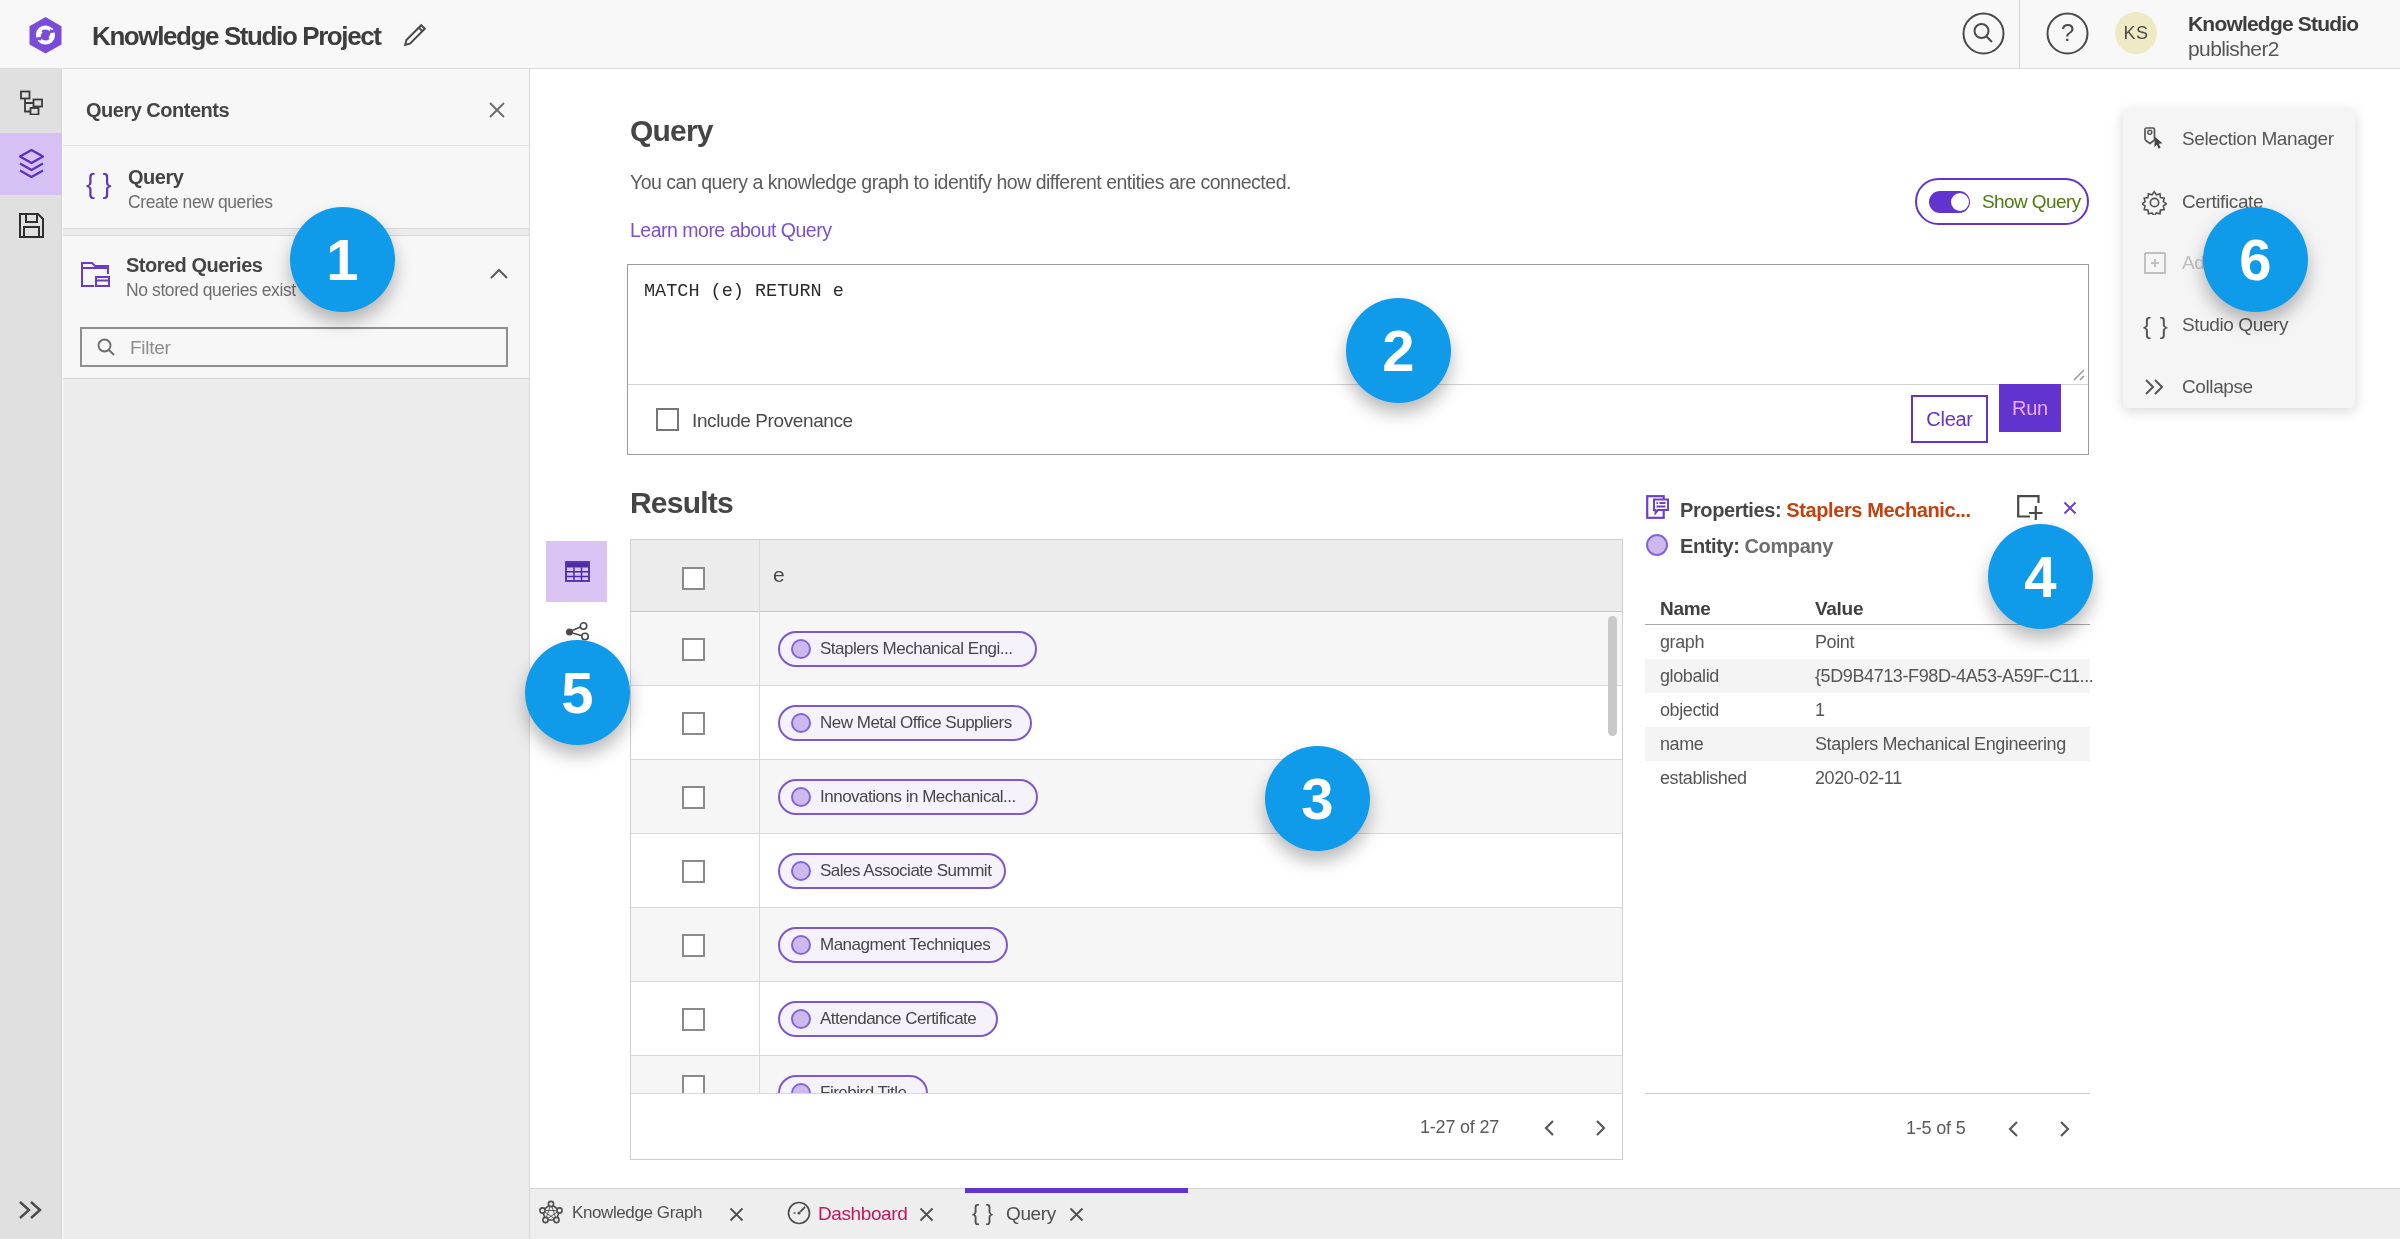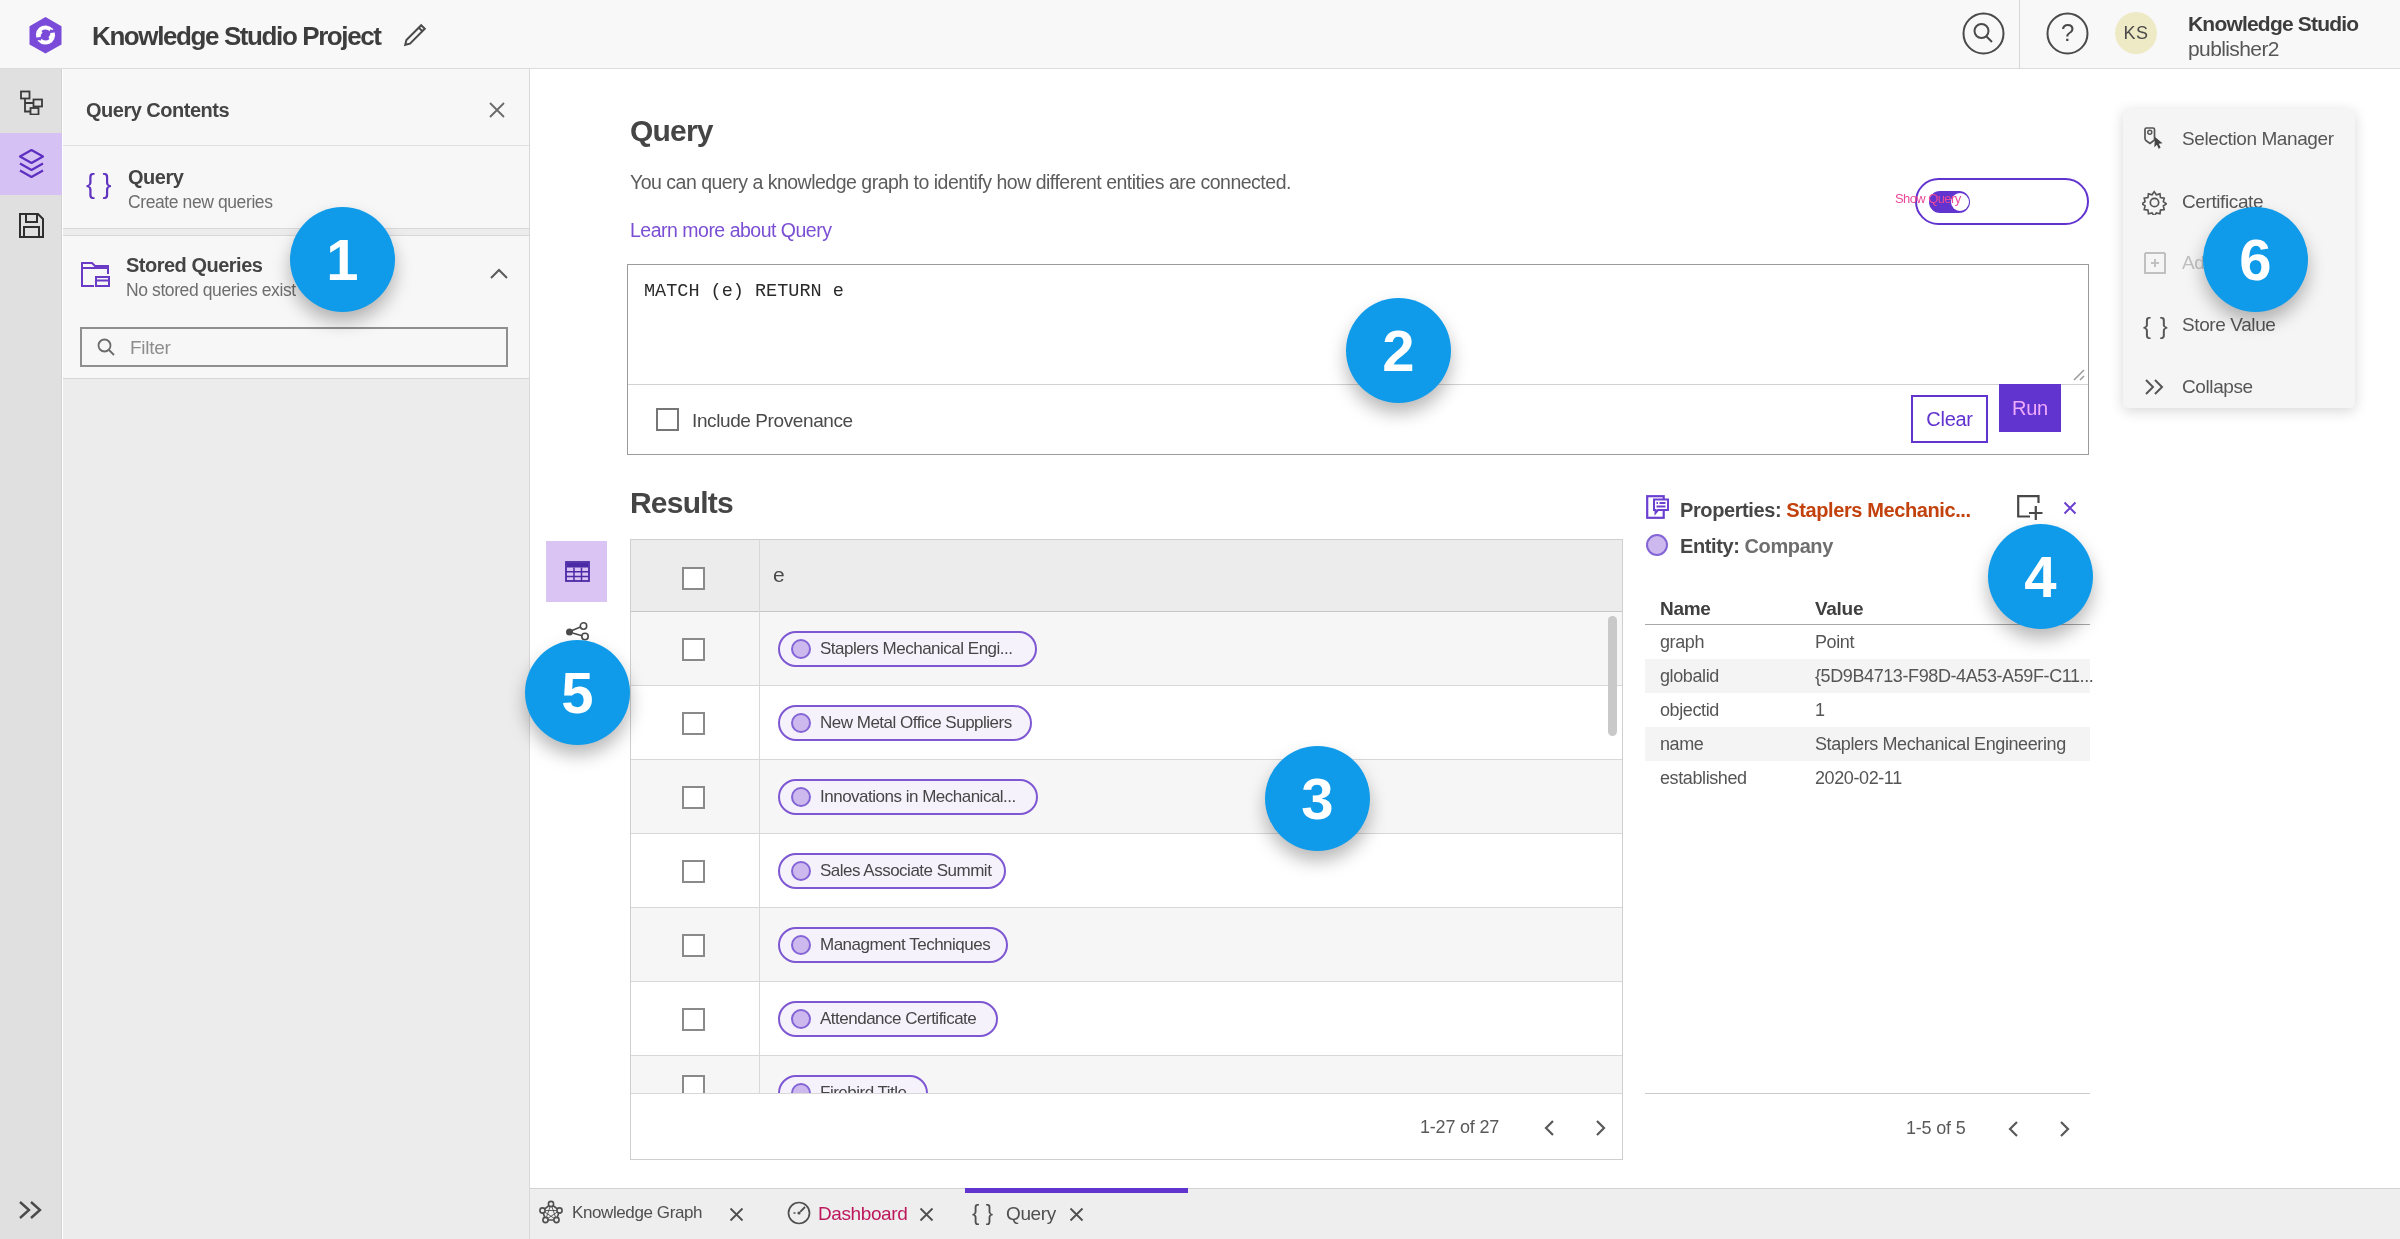--- a/index.html
+++ b/index.html
@@ -101,21 +101,21 @@
 <div class="abs" style="left:130px;top:337px;font-size:19px;color:#8d8d8d">Filter</div>
 <div class="abs" style="left:63px;top:378px;width:466px;height:861px;background:#ececec;border-top:1px solid #d5d5d5"></div>
 
 <div class="abs sb" style="left:630px;top:114px;font-size:30px;color:#454545;letter-spacing:-0.8px">Query</div>
 <div class="abs" style="left:630px;top:171px;font-size:19.5px;color:#5c5c5c;letter-spacing:-0.5px">You can query a knowledge graph to identify how different entities are connected.</div>
 <div class="abs" style="left:630px;top:219px;font-size:19.5px;color:#7a4fd3;letter-spacing:-0.5px">Learn more about Query</div>
 
 <div class="abs" style="left:1915px;top:178px;width:174px;height:47px;border:2px solid #6133cf;border-radius:24px"></div>
 <div class="abs" style="left:1929px;top:191px;width:41px;height:22px;border-radius:11px;background:#6133cf"></div>
 <div class="abs" style="left:1951px;top:193px;width:18px;height:18px;border-radius:50%;background:#fff"></div>
-<div class="abs" style="left:1895px;top:191px;font-size:13px;color:#ec4899;letter-spacing:-0.6px">Show Query</div>
+<div class="abs" style="left:1982px;top:191px;font-size:19px;color:#4d7c0f;letter-spacing:-0.6px">Show Query</div>
 
 <div class="abs" style="left:627px;top:264px;width:1462px;height:191px;border:1px solid #9b9b9b;background:#fff"></div>
 <div class="abs" style="left:644px;top:281px;font-family:'Liberation Mono',monospace;font-size:18.5px;color:#2a2a2a;letter-spacing:0">MATCH (e) RETURN e</div>
 <svg class="abs" style="left:2068px;top:364px" width="18" height="18" viewBox="0 0 18 18">
   <path d="M16 6 L6 16 M16 12 L12 16" stroke="#9a9a9a" stroke-width="1.5" fill="none"></path>
 </svg>
 <div class="abs" style="left:628px;top:384px;width:1460px;height:1px;background:#d2d2d2"></div>
 <div class="abs" style="left:656px;top:408px;width:23px;height:23px;border:2px solid #767676;background:#fff"></div>
 <div class="abs" style="left:692px;top:410px;font-size:19px;color:#4a4a4a;letter-spacing:-0.4px">Include Provenance</div>
 <div class="abs" style="left:1911px;top:395px;width:77px;height:48px;border:2px solid #6133cf;background:#fff;color:#6133cf;font-size:20px;display:flex;align-items:center;justify-content:center">Clear</div>
@@ -223,21 +223,21 @@
   <path d="M12.5 1.5 l2.2 3.2 3.8-.9 .5 3.9 3.9 .5 -.9 3.8 3.2 2.2 -3.2 2.2 .9 3.8 -3.9 .5 -.5 3.9 -3.8-.9 -2.2 3.2 -2.2-3.2 -3.8 .9 -.5-3.9 -3.9-.5 .9-3.8 -3.2-2.2 3.2-2.2 -.9-3.8 3.9-.5 .5-3.9 3.8 .9 Z" fill="none" stroke="#555" stroke-width="1.7" transform="translate(0.2,0.2) scale(0.96)"></path>
   <circle cx="12.5" cy="12.5" r="4.2" fill="none" stroke="#555" stroke-width="1.7"></circle>
 </svg>
 <div class="mi" style="top:191px">Certificate</div>
 <svg class="abs" style="left:2143px;top:251px" width="24" height="24" viewBox="0 0 24 24">
   <path d="M2 2 H22 M2 2 V22 H22 V2" fill="none" stroke="#c0c0c0" stroke-width="2"></path>
   <path d="M12 8 V16 M8 12 H16" stroke="#c0c0c0" stroke-width="2"></path>
 </svg>
 <div class="mi" style="top:252px;color:#c0c0c0">Add To Ne</div>
 <div class="abs" style="left:2143px;top:312px;font-size:24px;color:#565656;letter-spacing:2px">{ }</div>
-<div class="mi" style="top:314px">Store Value</div>
+<div class="mi" style="top:314px">Studio Query</div>
 <svg class="abs" style="left:2143px;top:377px" width="25" height="20" viewBox="0 0 25 20">
   <path d="M3 3 L10 10 3 17 M12 3 L19 10 12 17" fill="none" stroke="#555" stroke-width="2"></path>
 </svg>
 <div class="mi" style="top:376px">Collapse</div>
 
 <div class="abs" style="left:530px;top:1188px;width:1870px;height:51px;background:#eee;border-top:1px solid #d2d2d2"></div>
 <div class="abs" style="left:965px;top:1188px;width:223px;height:5px;background:#6133cf"></div>
 <svg class="abs" style="left:538px;top:1200px" width="26" height="26" viewBox="0 0 26 26">
   <path d="M13 4 L21.5 10.5 18.5 20 7.5 20 4.5 10.5 Z" fill="none" stroke="#4f4f4f" stroke-width="1.6"></path>
   <path d="M13 4 L18.5 20 M13 4 L7.5 20 M4.5 10.5 H21.5 M4.5 10.5 L18.5 20 M21.5 10.5 L7.5 20" stroke="#4f4f4f" stroke-width="0.9" fill="none"></path>

